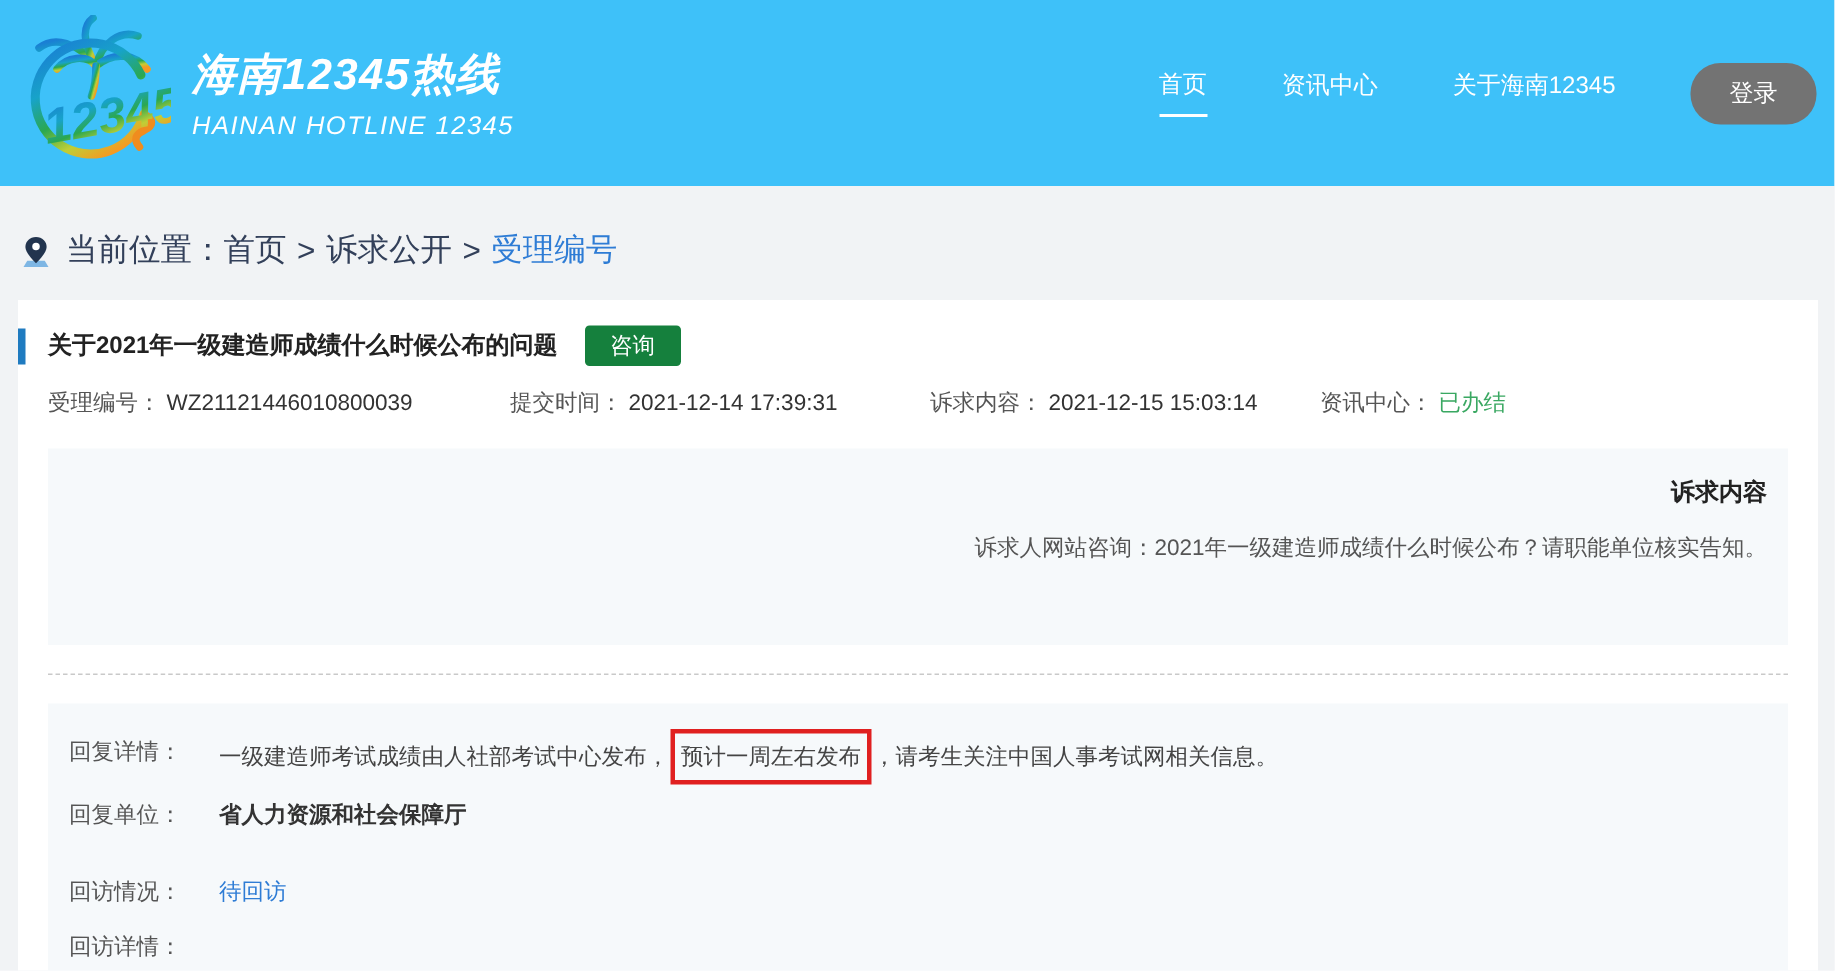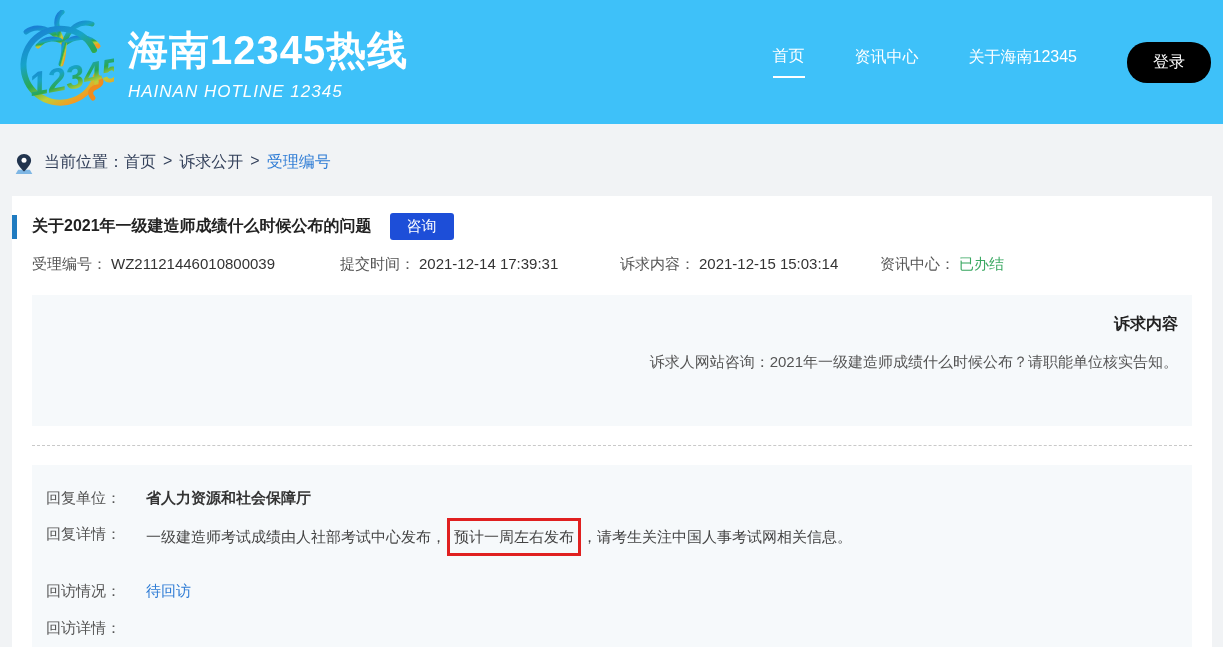--- a/index.html
+++ b/index.html
@@ -3,41 +3,41 @@
 <meta charset="utf-8">
 <style>
   * { margin:0; padding:0; box-sizing:border-box; }
   html,body { width:1223px; height:647px; overflow:hidden; background:#F1F3F5;
     font-family:"Liberation Sans","DejaVu Sans",sans-serif; }
 
   
   .header { height:124px; background:#3EC1F9; display:flex; align-items:center; padding:0 0 0 14px; }
   .logo { width:100px; height:104px; flex:0 0 auto; cursor:pointer; }
   .brand { margin-left:14px; color:#fff; }
-  .brand-title { font-size:40px; font-weight:bold; letter-spacing:1px; }
+  .brand-title { font-size:29px; font-weight:bold; font-style:italic; letter-spacing:1px; }
   .brand-sub { font-size:17px; font-style:italic; margin-top:4px; letter-spacing:1px; }
   .nav { margin-left:auto; display:flex; align-items:center; }
   .nav-item { color:#fff; font-size:16px; text-decoration:none; margin-right:50px; padding-bottom:9px; cursor:pointer; }
   .nav-item.active { border-bottom:2px solid #fff; }
-  .login-btn { background:#000000; color:#fff; border:none; font-size:16px;
+  .login-btn { background:#737373; color:#fff; border:none; font-size:16px;
     padding:10px 26px; border-radius:20px; margin-right:12px; cursor:pointer; }
 
   
-  .breadcrumb-bar { padding:28px 0 20px 14px; display:flex; align-items:flex-start; font-size:16px; color:#33405A; }
+  .breadcrumb-bar { padding:28px 0 20px 14px; display:flex; align-items:flex-end; font-size:21px; color:#33405A; }
   .pin-icon { width:20px; height:24px; margin-right:10px; display:inline-block; }
   .crumb { color:#33405A; text-decoration:none; cursor:pointer; }
   .crumb-sep { margin:0 7px; color:#33405A; }
   .crumb-current { color:#2E7CD5; text-decoration:none; cursor:pointer; }
 
   
   .card { background:#fff; margin:0 11px 0 12px; min-height:457px; padding-top:17px; }
   .title-row { display:flex; align-items:center; }
   .accent-bar { width:5px; height:24px; background:#1F7BC0; flex:0 0 auto; }
   .ticket-title { font-size:16px; font-weight:bold; color:#222; margin-left:15px; }
-  .type-badge { background:#1d4ed8; color:#fff; font-size:15px; padding:4px 17px; border-radius:3px; margin-left:18px; }
+  .type-badge { background:#15803d; color:#fff; font-size:15px; padding:4px 17px; border-radius:3px; margin-left:18px; }
 
   .meta-row { display:flex; padding-left:20px; margin-top:15px; font-size:15px; }
   .meta-item:nth-child(1){ width:308px; } .meta-item:nth-child(2){ width:280px; } .meta-item:nth-child(3){ width:260px; }
   .meta-label { color:#555; } .meta-value { color:#333; margin-left:4px; }
   .status-green { color:#3AA862 !important; }
 
   .content-box { margin:21px 20px 0; background:#F6F9FB; padding:19px 14px 52px;text-align:right; }
   .content-heading { font-size:16px; font-weight:bold; color:#222; }
   .content-body { font-size:15px; color:#555; margin-top:16px; line-height:1.5; }
 
@@ -133,28 +133,28 @@
 
   <section class="content-box">
     <h2 class="content-heading">诉求内容</h2>
     <p class="content-body">诉求人网站咨询：2021年一级建造师成绩什么时候公布？请职能单位核实告知。</p>
   </section>
 
   <div class="dashed-divider"></div>
 
   <section class="reply-box">
     <div class="field-row">
-      <span class="field-label">回复单位：</span>
-      <span class="field-value strong">省人力资源和社会保障厅</span>
-    </div>
-    <div class="field-row">
       <span class="field-label">回复详情：</span>
       <span class="field-value">
         <span>一级建造师考试成绩由人社部考试中心发布，</span><span class="red-box">预计一周左右发布</span><span>，请考生关注中国人事考试网相关信息。</span>
       </span>
+    </div>
+    <div class="field-row">
+      <span class="field-label">回复单位：</span>
+      <span class="field-value strong">省人力资源和社会保障厅</span>
     </div>
     <div class="field-row gap-top">
       <span class="field-label">回访情况：</span>
       <a class="link">待回访</a>
     </div>
     <div class="field-row">
       <span class="field-label">回访详情：</span>
       <span class="field-value"></span>
     </div>
   </section>

